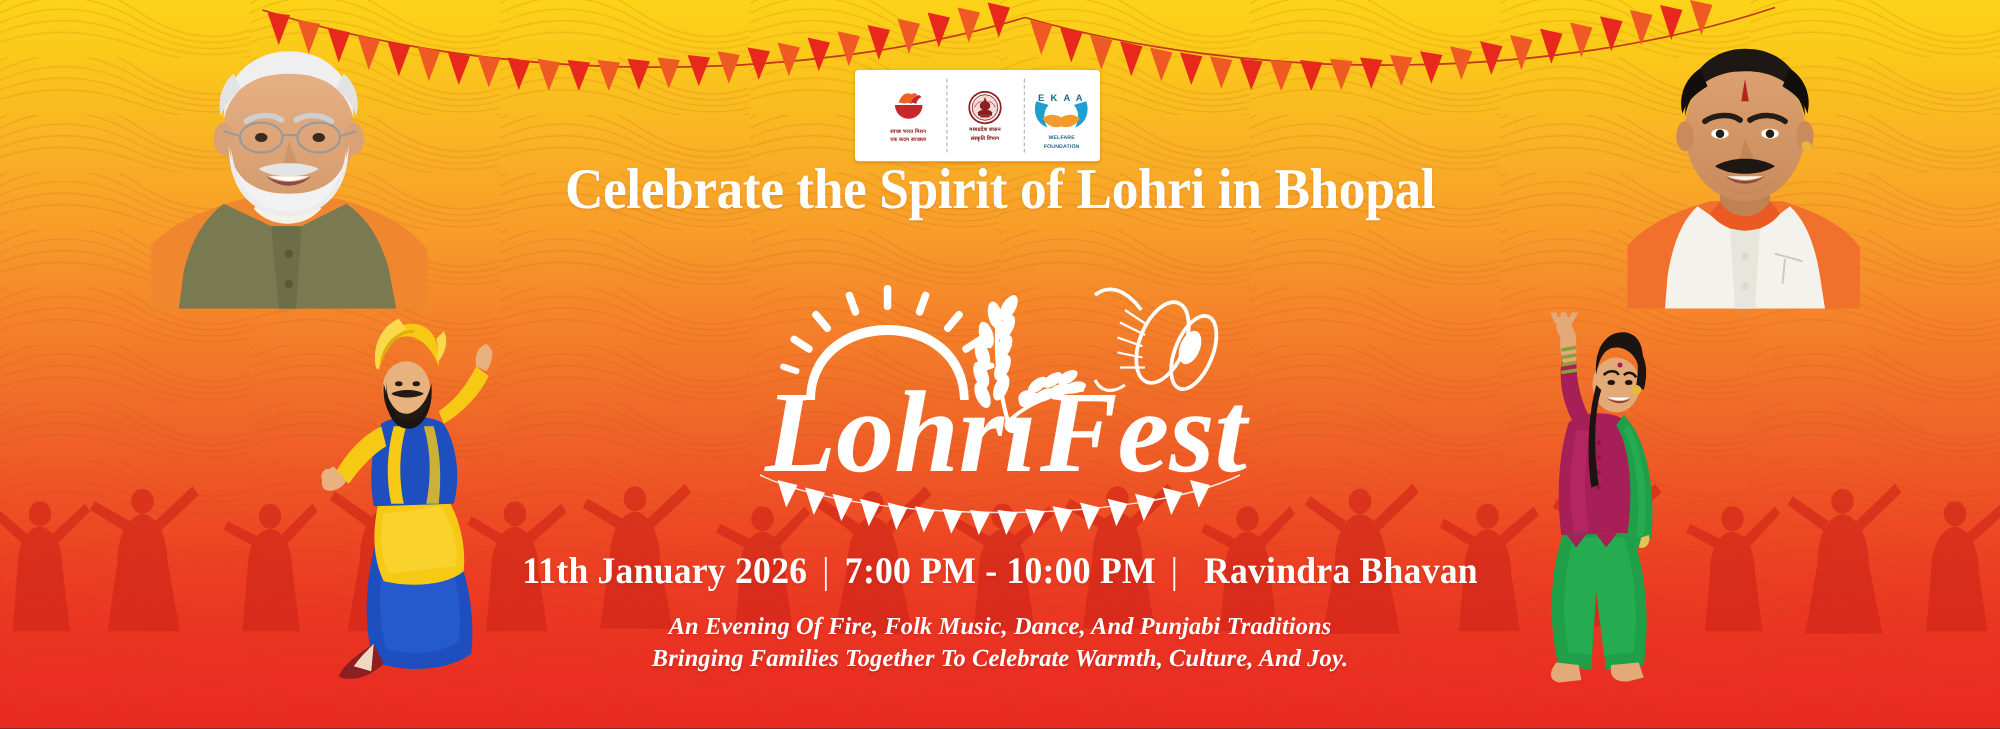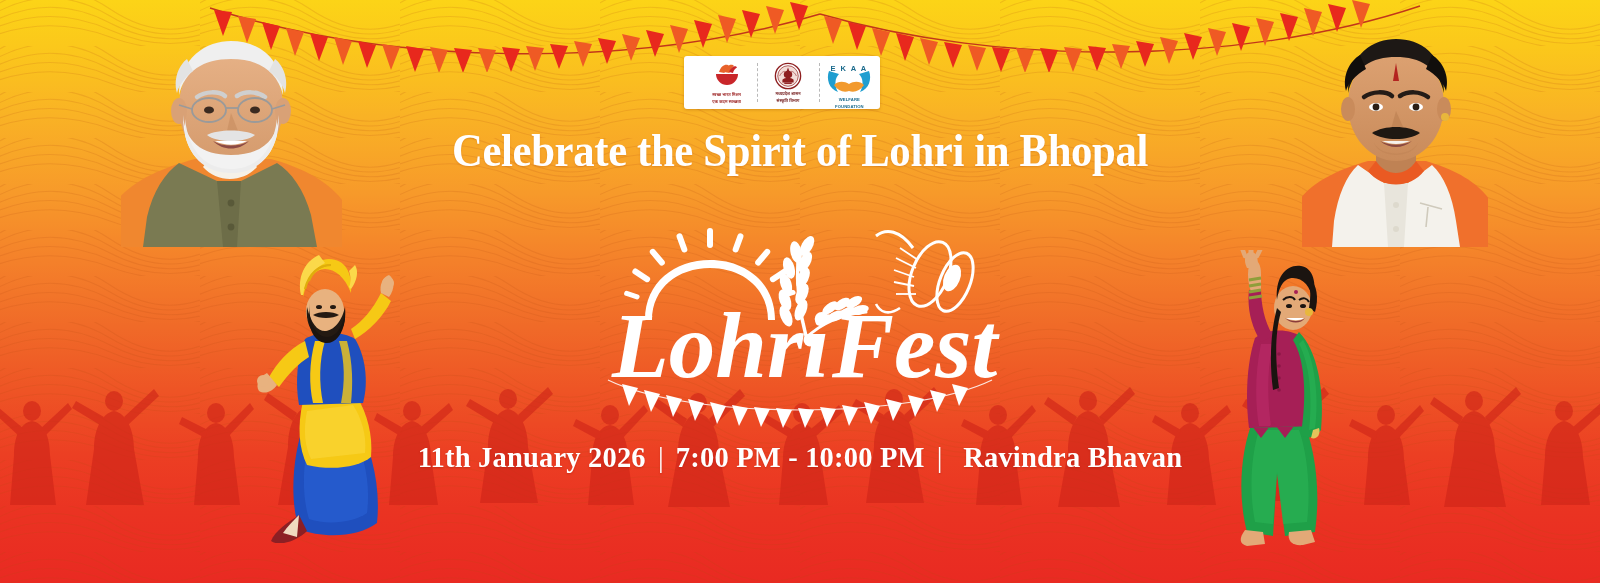--- a/index.html
+++ b/index.html
@@ -47,21 +47,21 @@
     position:absolute;
     top:0; left:0;
     width:1600px; height:72px;
     pointer-events:none;
   }
 
   
   .logo-strip {
     position:absolute;
     left:684px; top:56px;
-    width:196px; height:53px;
+    width:196px; height:73px;
     background:#ffffff;
     border-radius:3px;
     display:flex;
     align-items:center;
     box-shadow:0 1px 3px rgba(120,40,0,.25);
     z-index:6;
     padding-left:12px;
   }
   .logo-cell {
     flex:1 1 0;
@@ -729,14 +729,18 @@
   </div>
 
   <div class="details">
     <span>11th January 2026</span>
     <span class="sep">|</span>
     <span>7:00 PM - 10:00 PM</span>
     <span class="sep">|</span>
     <span class="venue">Ravindra Bhavan</span>
   </div>
 
+  <div class="tagline">
+    <div>An Evening Of Fire, Folk Music, Dance, And Punjabi Traditions</div>
+    <div>Bringing Families Together To Celebrate Warmth, Culture, And Joy.</div>
+  </div>
 
 </div>
 
 </body></html>

